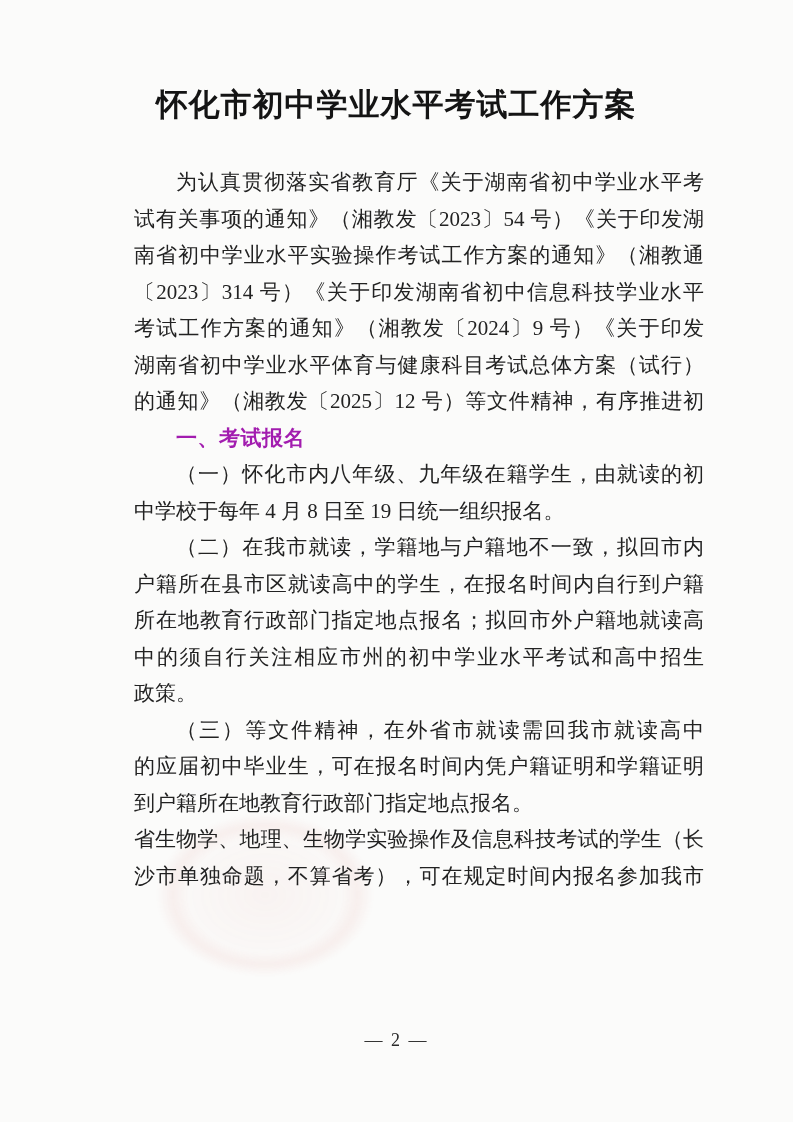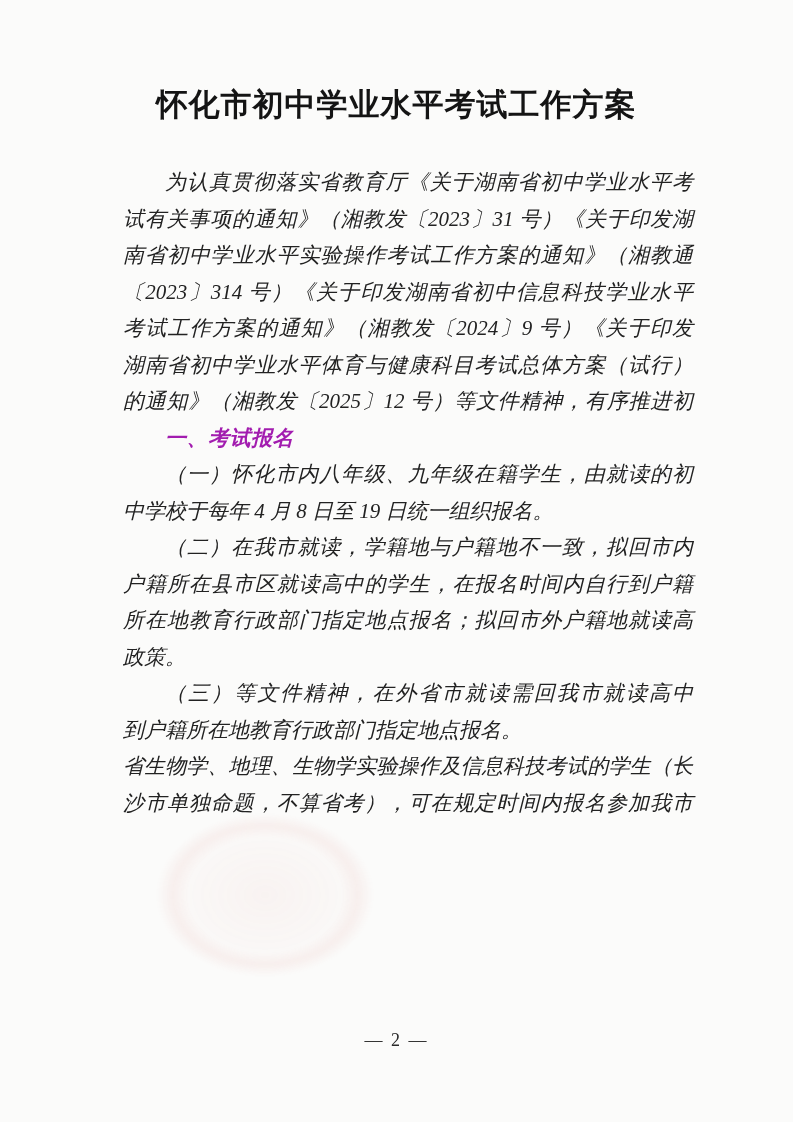--- a/index.html
+++ b/index.html
@@ -20,26 +20,25 @@
     top:84px;left:0;right:0;
     text-align:center;
     font-size:31px;
     font-weight:bold;
     letter-spacing:1px;
     color:#141414;
   }
   .content-col{
     position:absolute;
     top:164px;
-    left:123px;
+    left:134px;
     width:570px;
     font-size:21px;
     line-height:36.5px;
     color:#222;
-    font-style:italic;
   }
   .line{
     white-space:nowrap;
     text-align:justify;
     text-align-last:justify;
     height:36.5px;
   }
   .line.last{
     text-align-last:left;
   }
@@ -78,38 +77,40 @@
 
 <div class="page">
 
   <div class="doc-title">怀化市初中学业水平考试工作方案</div>
 
   <div class="stamp-bleed"></div>
 
   <div class="content-col">
 
     <div class="line indent">为认真贯彻落实省教育厅《关于湖南省初中学业水平考</div>
-    <div class="line">试有关事项的通知》（湘教发〔2023〕31 号）《关于印发湖</div>
+    <div class="line">试有关事项的通知》（湘教发〔2023〕54 号）《关于印发湖</div>
     <div class="line">南省初中学业水平实验操作考试工作方案的通知》（湘教通</div>
     <div class="line">〔2023〕314 号）《关于印发湖南省初中信息科技学业水平</div>
     <div class="line">考试工作方案的通知》（湘教发〔2024〕9 号）《关于印发</div>
     <div class="line">湖南省初中学业水平体育与健康科目考试总体方案（试行）</div>
     <div class="line">的通知》（湘教发〔2025〕12 号）等文件精神，有序推进初</div>
 
     <div class="line indent section-heading">一、考试报名</div>
 
     <div class="line indent">（一）怀化市内八年级、九年级在籍学生，由就读的初</div>
     <div class="line last">中学校于每年 4 月 8 日至 19 日统一组织报名。</div>
 
     <div class="line indent">（二）在我市就读，学籍地与户籍地不一致，拟回市内</div>
     <div class="line">户籍所在县市区就读高中的学生，在报名时间内自行到户籍</div>
     <div class="line">所在地教育行政部门指定地点报名；拟回市外户籍地就读高</div>
+    <div class="line">中的须自行关注相应市州的初中学业水平考试和高中招生</div>
     <div class="line last">政策。</div>
 
     <div class="line indent">（三）等文件精神，在外省市就读需回我市就读高中</div>
+    <div class="line">的应届初中毕业生，可在报名时间内凭户籍证明和学籍证明</div>
     <div class="line last">到户籍所在地教育行政部门指定地点报名。</div>
 
     <div class="line">省生物学、地理、生物学实验操作及信息科技考试的学生（长</div>
     <div class="line">沙市单独命题，不算省考），可在规定时间内报名参加我市</div>
 
   </div>
 
   <div class="page-footer">— 2 —</div>
 
 </div>

